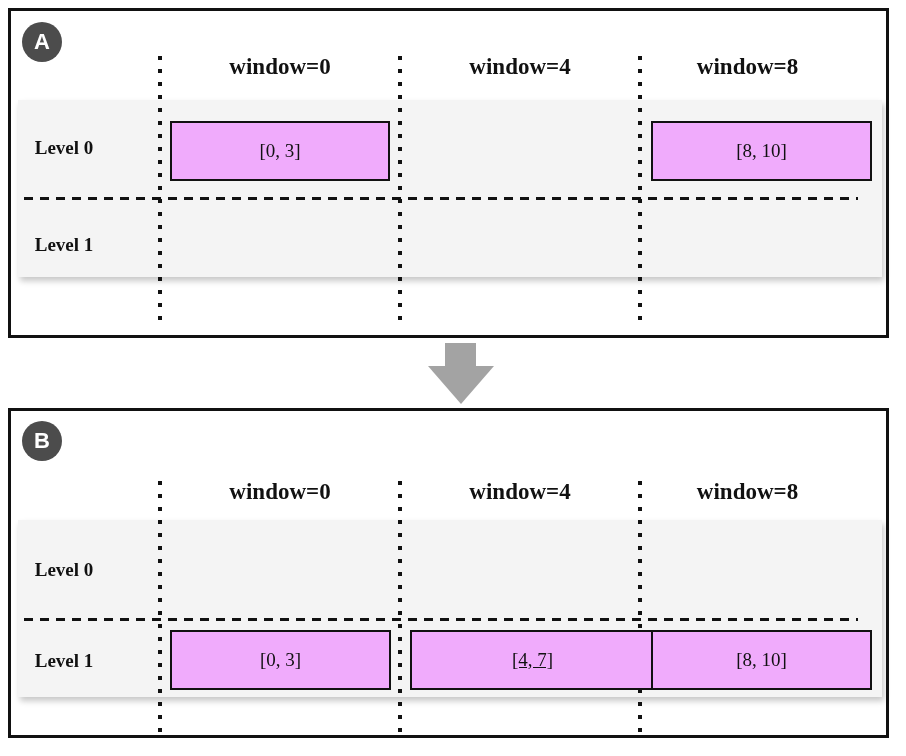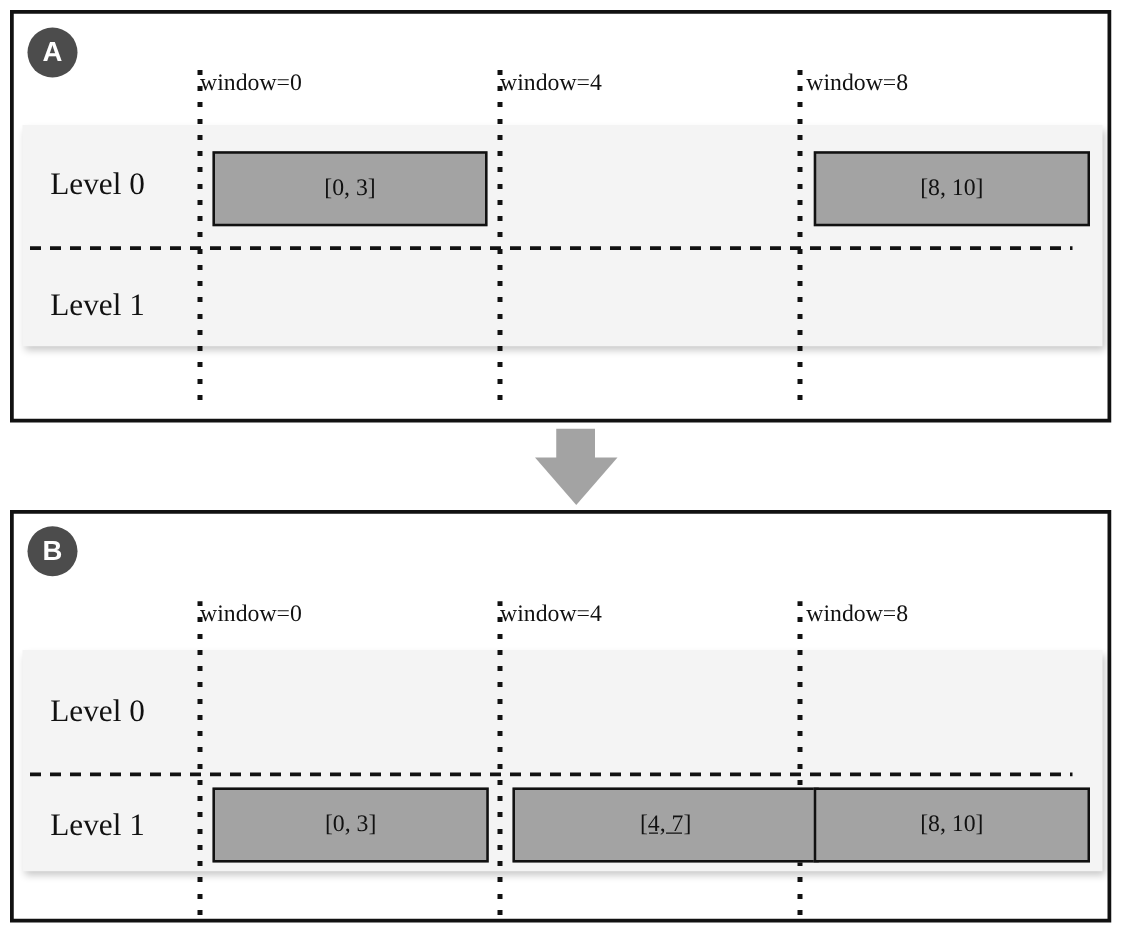--- a/index.html
+++ b/index.html
@@ -37,22 +37,24 @@
     font-size: 22px;
     display: flex;
     align-items: center;
     justify-content: center;
     z-index: 5;
   }
   .col-header {
     position: absolute;
     height: 26px;
     line-height: 26px;
-    font-size: 19px;
+    text-align: center;
+    font-size: 23px;
     z-index: 3;
+    font-weight: bold;
   }
   .vdots {
     position: absolute;
     width: 4px;
     background-image: repeating-linear-gradient(
       to bottom, #111111 0px, #111111 4px, transparent 4px, transparent 13px);
     z-index: 2;
   }
   .band {
     position: absolute;
@@ -67,33 +69,34 @@
     position: absolute;
     left: 24px;
     width: 834px;
     height: 3px;
     background-image: repeating-linear-gradient(
       to right, #111111 0px, #111111 9px, transparent 9px, transparent 16px);
     z-index: 3;
   }
   .row-label {
     position: absolute;
-    left: 23px;
+    left: 9px;
     width: 110px;
     height: 26px;
     line-height: 26px;
     text-align: center;
-    font-size: 25px;
+    font-size: 19px;
     z-index: 3;
+    font-weight: bold;
   }
   .sst {
     position: absolute;
     height: 60px;
     border: 2.5px solid #111111;
-    background: #a3a3a3;
+    background: #f0abfc;
     box-sizing: border-box;
     display: flex;
     align-items: center;
     justify-content: center;
     font-size: 19px;
     z-index: 4;
   }
   .arrow-stem {
     position: absolute;
     left: 445px;

